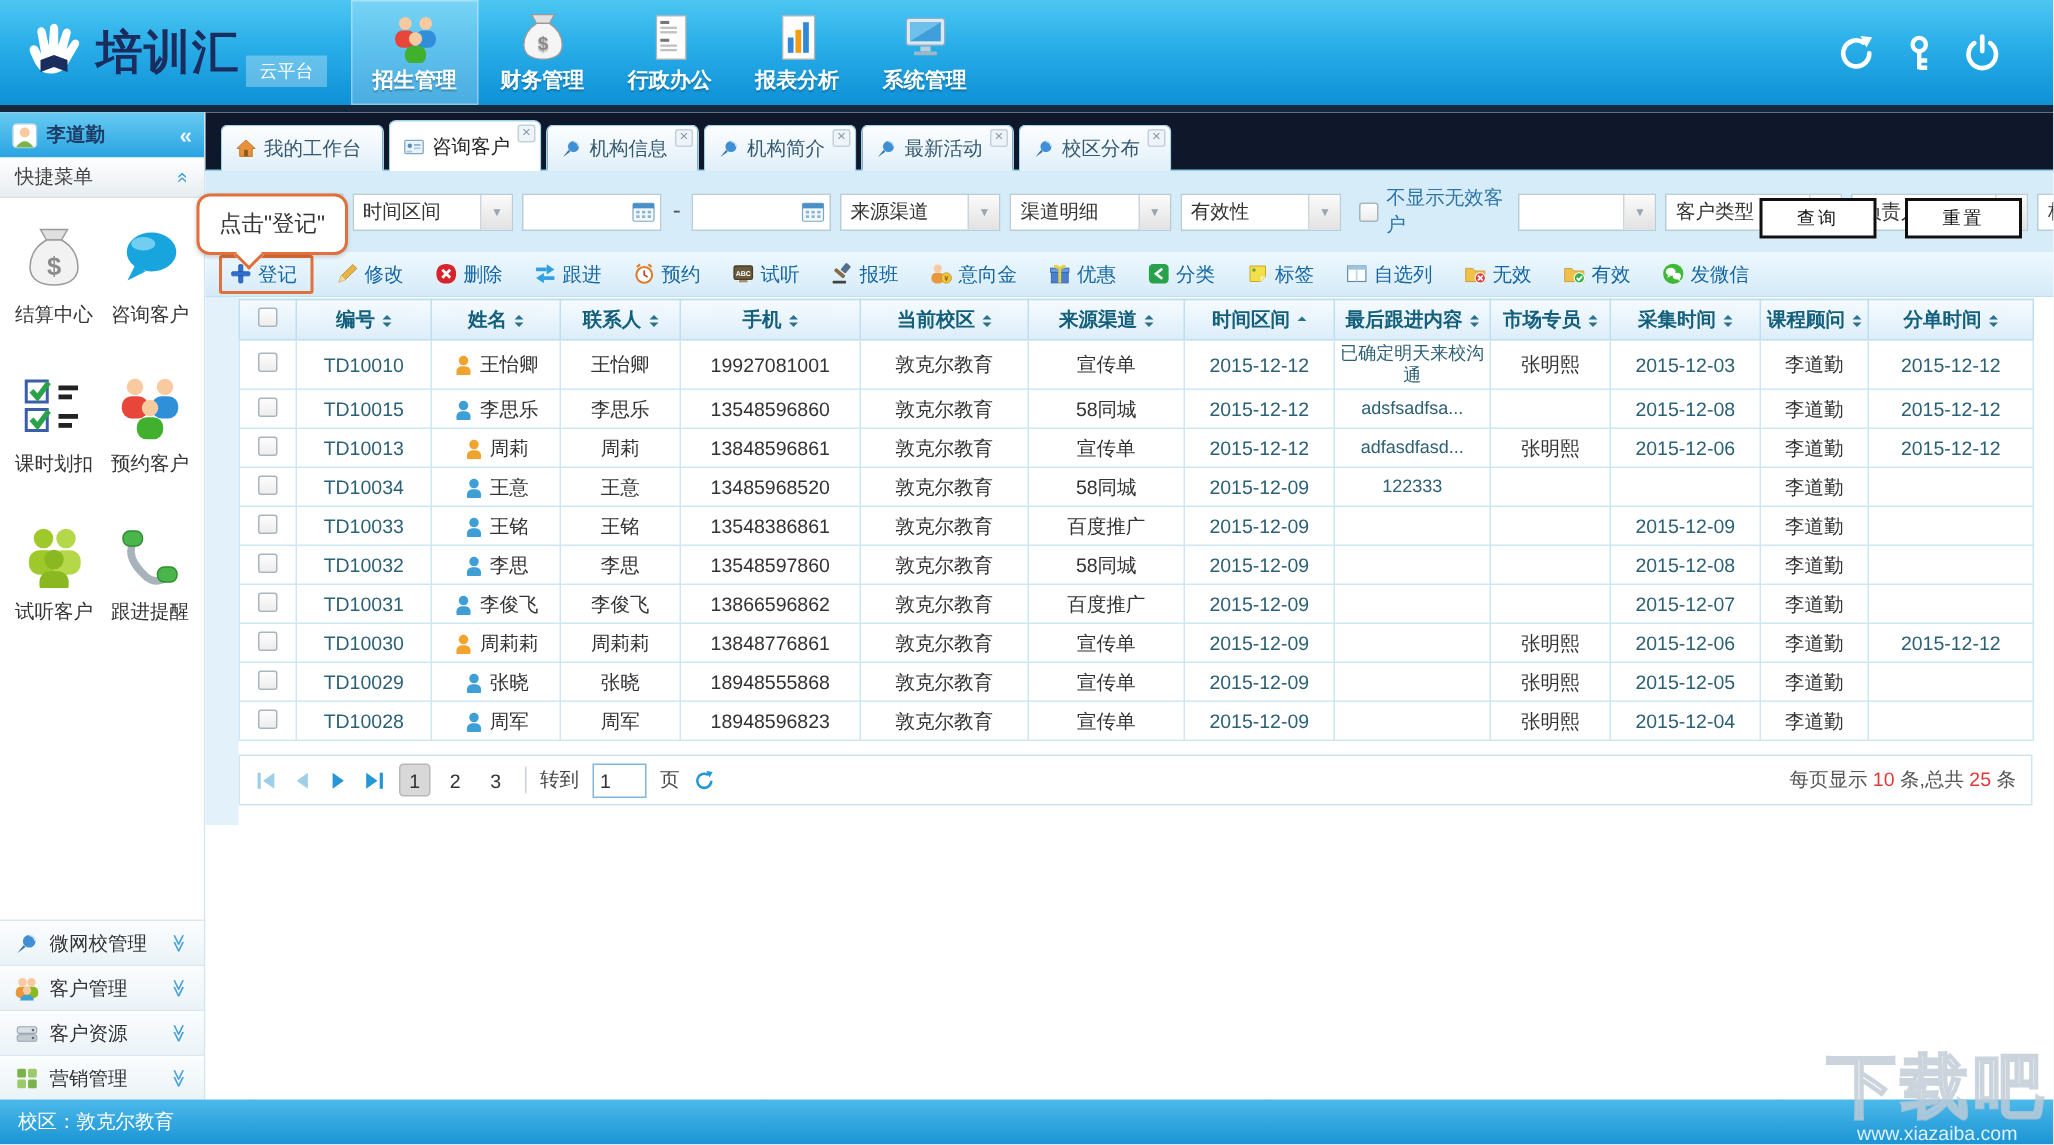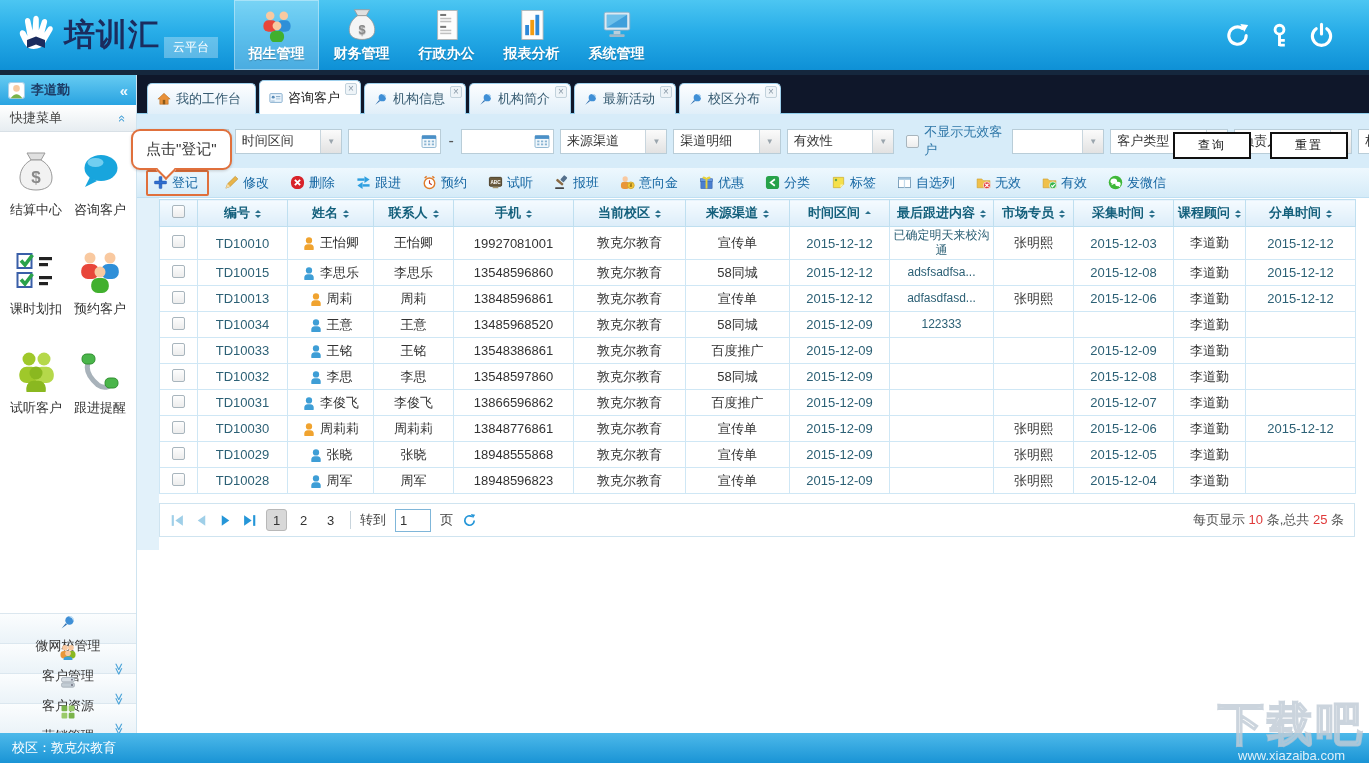--- a/index.html
+++ b/index.html
@@ -27,21 +27,21 @@
 .bodyrow{display:flex;height:658px;}
 .sidebar{width:137px;flex:none;background:#fff;border-right:1px solid #cfe4f0;display:flex;flex-direction:column;}
 .userbar{height:30px;flex:none;background:linear-gradient(180deg,#66cbf2,#29a3e1);display:flex;align-items:center;gap:6px;padding:0 8px;font-size:13px;font-weight:bold;color:#1d3c66;}
 .userbar .icon{width:17px;height:17px;}
 .collapse{margin-left:auto;color:#eef8fe;font-size:15px;cursor:pointer;}
 .quickhead{height:27px;flex:none;background:linear-gradient(180deg,#fff,#e7edf1);border-bottom:1px solid #d8e0e6;display:flex;align-items:center;padding:0 10px;font-size:13px;color:#444;}
 .chev-up{margin-left:auto;color:#3a9bd5;transform:rotate(90deg);font-size:13px;cursor:pointer;}
 .quickgrid{padding:18px 4px 10px;display:grid;grid-template-columns:1fr 1fr;row-gap:30px;justify-items:center;}
 .qitem{display:flex;flex-direction:column;align-items:center;gap:7px;font-size:13px;color:#333;cursor:pointer;}
 .accordion{margin-top:auto;}
-.acc{height:30px;display:flex;align-items:center;gap:7px;padding:0 10px;background:linear-gradient(180deg,#fbfdfe,#ebf3f8);border-top:1px solid #dbe7ef;font-size:13px;color:#333;cursor:pointer;flex-direction:column;}
+.acc{height:30px;display:flex;align-items:center;gap:7px;padding:0 10px;background:linear-gradient(180deg,#fbfdfe,#ebf3f8);border-top:1px solid #dbe7ef;font-size:13px;color:#333;cursor:pointer;}
 .chev{margin-left:auto;color:#4aa3d8;transform:rotate(90deg);font-size:12px;}
 
 
 .maincol{flex:1;display:flex;flex-direction:column;background:#fff;min-width:0;}
 .tabbar{height:39px;flex:none;background:#0f172a;display:flex;align-items:flex-end;gap:3px;padding:0 0 0 10px;border-bottom:1px solid #8ecdec;}
 .tab{height:31px;display:flex;align-items:center;gap:5px;padding:0 20px 0 9px;background:linear-gradient(180deg,#fdfeff,#e0eff9);border:1px solid #9fd0ec;border-bottom:none;border-radius:5px 5px 0 0;font-size:13px;color:#355a70;position:relative;cursor:pointer;margin-bottom:-1px;white-space:nowrap;}
 .tab.noclose{padding-right:14px;}
 .tab.active{background:#fff;height:34px;color:#222;z-index:2;}
 .tclose{position:absolute;top:2px;right:3px;width:12px;height:12px;line-height:10px;text-align:center;font-size:10px;color:#8a9aa8;background:#eef4f8;border:1px solid #c2d2dc;border-radius:2px;cursor:pointer;}
 

